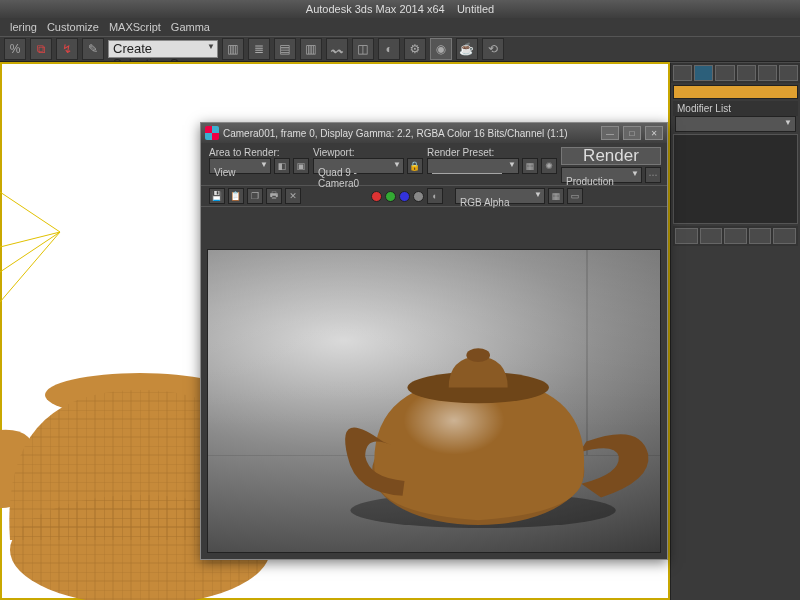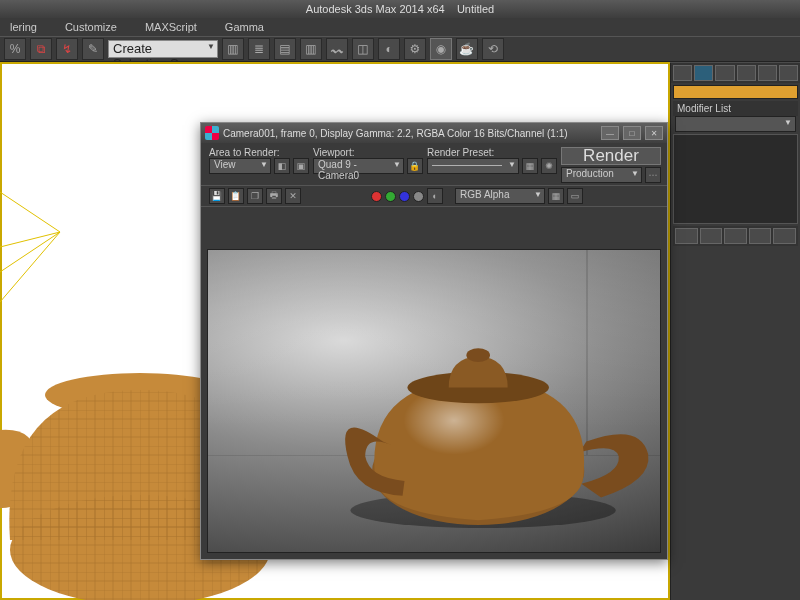--- a/index.html
+++ b/index.html
@@ -4,21 +4,21 @@
 <style>
 * { box-sizing: border-box; margin: 0; padding: 0; font-family: "Segoe UI", Tahoma, sans-serif; }
 body { width: 800px; height: 600px; background: #4b4b4b; overflow: hidden; position: relative; font-size: 11px; color: #ccc; }
 
 
 .titlebar { height: 18px; background: linear-gradient(#5a5a5a,#3d3d3d); display: flex; align-items: center; padding: 0 6px; }
 .titlebar .title { flex: 1; text-align: center; color: #ddd; font-size: 11px; }
 .search-box { width: 150px; height: 14px; background: #fff; color: #888; font-size: 10px; padding: 0 4px; font-style: italic; }
 
 
-.menubar { height: 18px; background: #3a3a3a; display: flex; align-items: center; gap: 28px; padding: 0 10px; font-size: 11px; }
+.menubar { height: 18px; background: #3a3a3a; display: flex; align-items: center; gap: 10px; padding: 0 10px; font-size: 11px; }
 .menubar span { color: #ccc; cursor: default; }
 
 
 .toolbar { height: 26px; background: #3a3a3a; border-top: 1px solid #555; border-bottom: 1px solid #222; display: flex; align-items: center; gap: 4px; padding: 0 4px; }
 .tb-btn { width: 22px; height: 22px; background: #4a4a4a; border: 1px solid #2a2a2a; display: flex; align-items: center; justify-content: center; font-size: 12px; color: #aaa; }
 .tb-btn.red { color: #d44; }
 .tb-btn.on { background: #555; border-color: #777; }
 .dropdown { height: 18px; background: #ddd; border: 1px solid #888; font-size: 13px; padding: 0 14px 16px 4px; color: #222; position: relative; }
 .dropdown::after { content: "▼"; position: absolute; right: 2px; top: 1px; font-size: 8px; color: #444; }
 
@@ -51,21 +51,21 @@
 .renderwin { position: absolute; left: 200px; top: 122px; width: 468px; height: 438px; background: #3a3a3a; border: 1px solid #888; box-shadow: 0 3px 12px rgba(0,0,0,0.5); }
 .rw-title { height: 20px; background: linear-gradient(#5f5f5f,#3f3f3f); display: flex; align-items: center; padding: 8px 4px; gap: 4px; font-size: 10px; }
 .rw-title .icon3ds { width: 14px; height: 14px; background: conic-gradient(#3ab0d0 0 25%, #e04 0 50%, #3ab0d0 0 75%, #e04 0); border-radius: 2px; }
 .rw-title .txt { flex: 1; color: #ddd; overflow: hidden; white-space: nowrap; }
 .win-btn { width: 18px; height: 14px; background: #666; border: 1px solid #888; font-size: 8px; color: #ccc; display: flex; align-items: center; justify-content: center; }
 
 .rw-controls { padding: 4px 8px 2px; display: grid; grid-template-columns: 100px 110px 130px 100px; gap: 4px; font-size: 10px; }
 .rw-controls label { color: #ccc; display: block; }
 .rw-row2 { display: flex; align-items: center; gap: 3px; }
 .sm-btn { width: 16px; height: 16px; background: #4a4a4a; border: 1px solid #222; font-size: 9px; color: #aaa; display: flex; align-items: center; justify-content: center; }
-.sm-select { height: 16px; background: #555; border: 1px solid #222; font-size: 10px; color: #ccc; padding: 0 12px 0 4px; position: relative; flex: 1; }
+.sm-select { height: 16px; background: #555; border: 1px solid #222; font-size: 10px; color: #ccc; padding: 8px 12px 0 4px; position: relative; flex: 1; }
 .sm-select::after { content: "▼"; position: absolute; right: 2px; top: 1px; font-size: 8px; }
 .render-btn { height: 18px; background: #555; border: 1px solid #777; color: #ddd; font-size: 17px; text-align: center; line-height: 16px; cursor: pointer; }
 
 .rw-toolbar2 { height: 22px; display: flex; align-items: center; gap: 3px; padding: 2px 8px; border-top: 1px solid #555; border-bottom: 1px solid #555; }
 .rgb-dot { width: 11px; height: 11px; border-radius: 50%; border: 1px solid #222; }
 .dot-r { background: #d33; } .dot-g { background: #3a3; } .dot-b { background: #33d; } .dot-a { background: #888; }
 
 .rw-canvas { position: absolute; left: 6px; right: 6px; top: 126px; bottom: 6px; background: #888; border: 1px solid #222; overflow: hidden; }
 .room { position: absolute; inset: 0; background:
   linear-gradient(180deg, rgba(255,255,255,0.1) 0%, rgba(0,0,0,0) 60%),

